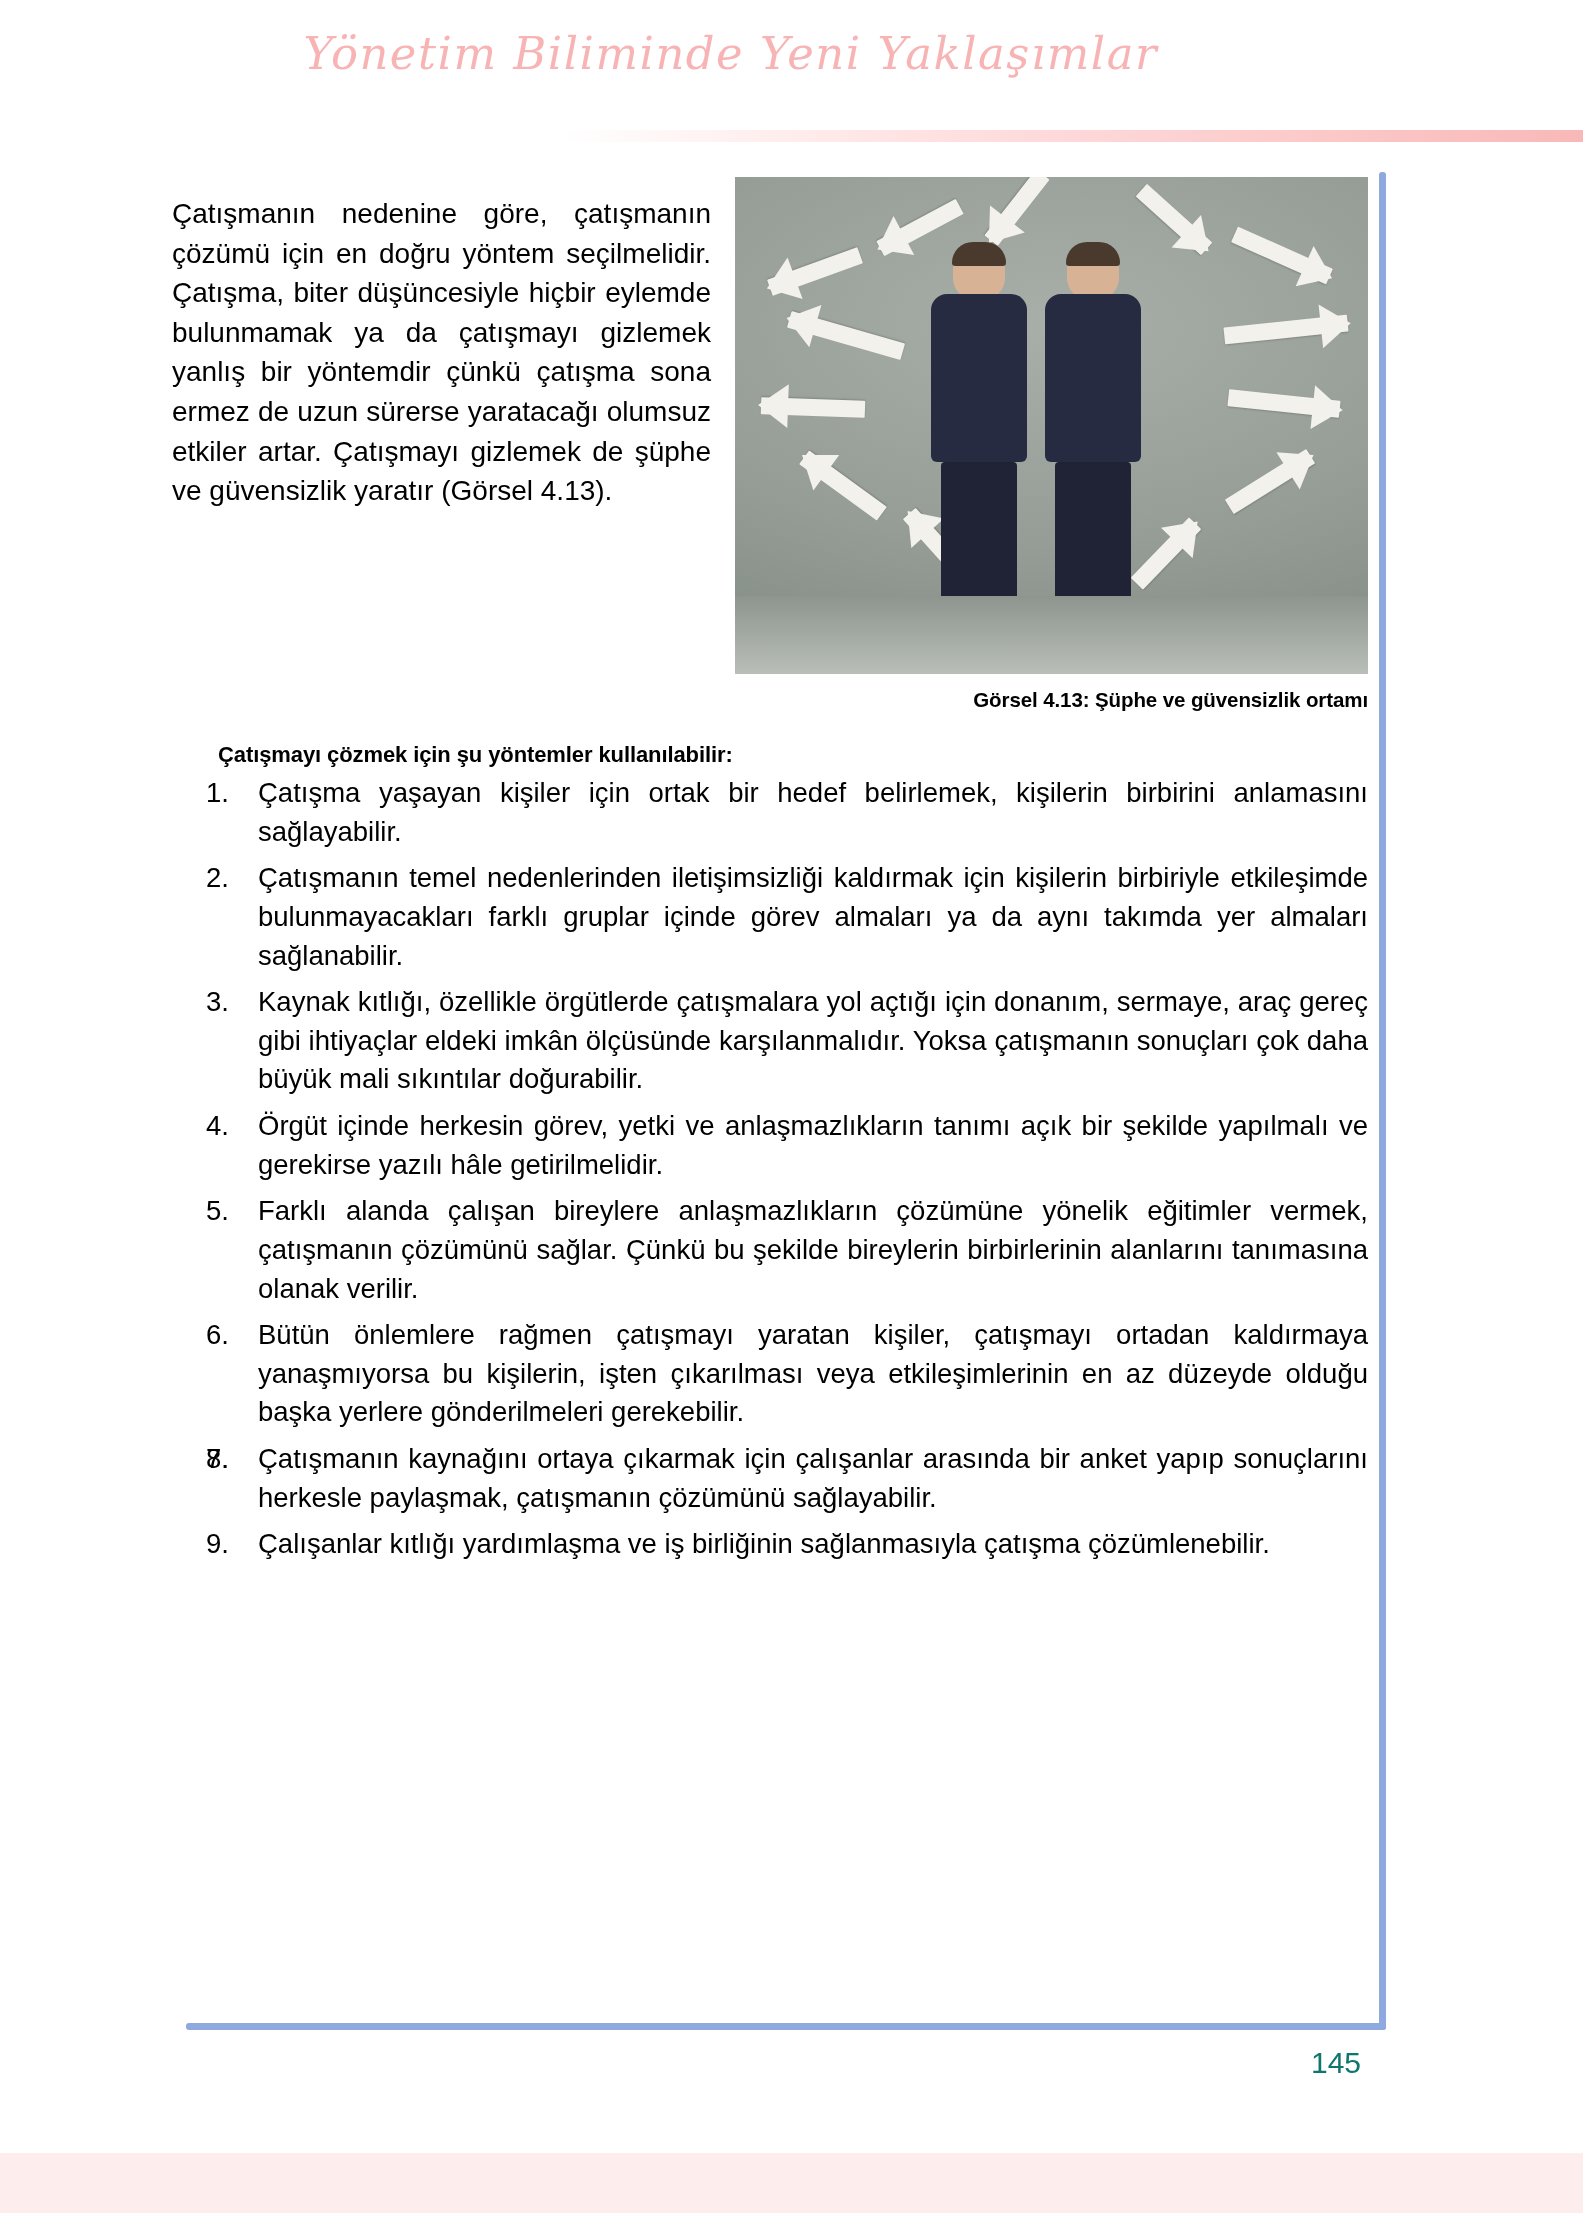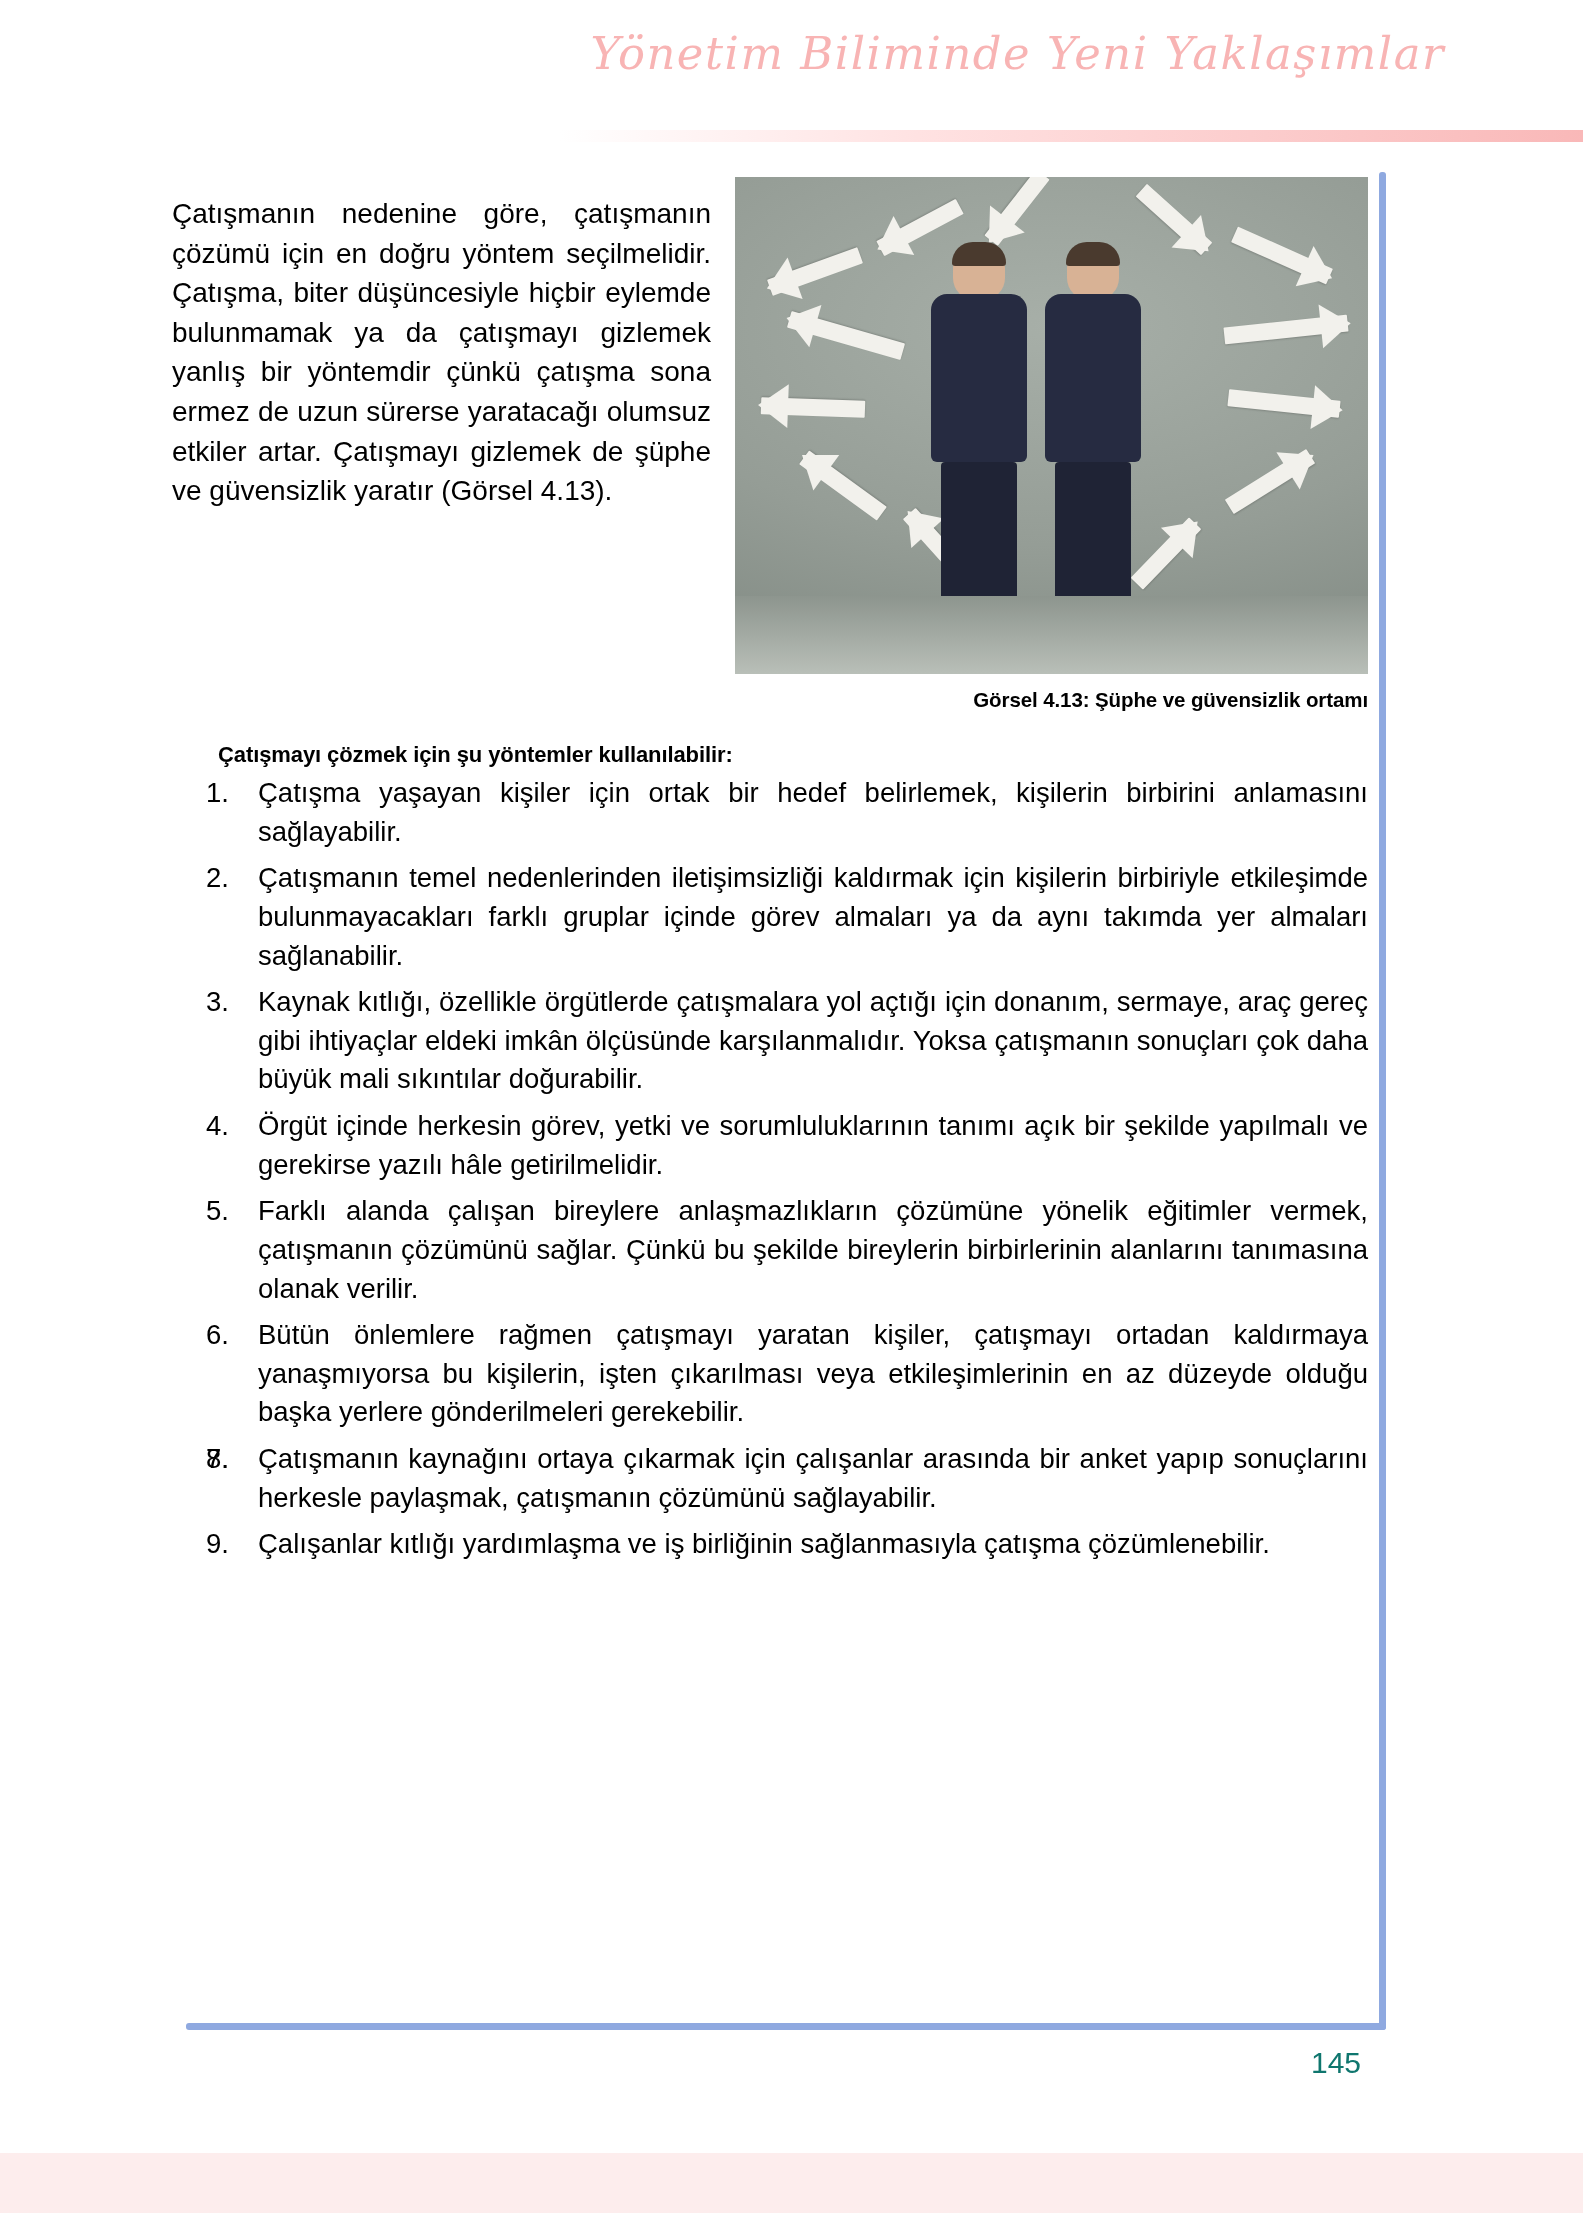--- a/index.html
+++ b/index.html
@@ -14,24 +14,24 @@
     position: relative;
     font-family: "Liberation Sans", sans-serif;
     color: #000000;
     overflow: hidden;
   }
 
   
   .running-header {
     position: absolute;
     top: 28px;
-    left: 0;
+    left: 12px;
     width: 1437px;
     height: 72px;
-    text-align: right;
+    text-align: center;
   }
   .running-header .rh-text {
     display: inline-block;
     font-family: "DejaVu Serif", serif;
     font-style: italic;
     font-size: 44px;
     letter-spacing: 1.5px;
     color: #f8b4b4;
     white-space: nowrap;
     transform: scaleX(1.02);
@@ -319,21 +319,21 @@
       <li>
         <span class="li-num">2.</span>
         <span>Çatışmanın temel nedenlerinden iletişimsizliği kaldırmak için kişilerin birbiriyle etkileşimde bulunmayacakları farklı gruplar içinde görev almaları ya da aynı takımda yer almaları sağlanabilir.</span>
       </li>
       <li>
         <span class="li-num">3.</span>
         <span>Kaynak kıtlığı, özellikle örgütlerde çatışmalara yol açtığı için donanım, sermaye, araç gereç gibi ihtiyaçlar eldeki imkân ölçüsünde karşılanmalıdır. Yoksa çatışmanın sonuçları çok daha büyük mali sıkıntılar doğurabilir.</span>
       </li>
       <li>
         <span class="li-num">4.</span>
-        <span>Örgüt içinde herkesin görev, yetki ve sorumluluklarının tanımı açık bir şekilde yapılmalı ve gerekirse yazılı hâle getirilmelidir.</span>
+        <span>Örgüt içinde herkesin görev, yetki ve anlaşmazlıkların tanımı açık bir şekilde yapılmalı ve gerekirse yazılı hâle getirilmelidir.</span>
       </li>
       <li>
         <span class="li-num">5.</span>
         <span>Farklı alanda çalışan bireylere anlaşmazlıkların çözümüne yönelik eğitimler vermek, çatışmanın çözümünü sağlar. Çünkü bu şekilde bireylerin birbirlerinin alanlarını tanımasına olanak verilir.</span>
       </li>
       <li>
         <span class="li-num">6.</span>
         <span>Bütün önlemlere rağmen çatışmayı yaratan kişiler, çatışmayı ortadan kaldırmaya yanaşmıyorsa bu kişilerin, işten çıkarılması veya etkileşimlerinin en az düzeyde olduğu başka yerlere gönderilmeleri gerekebilir.</span>
       </li>
       <li>

